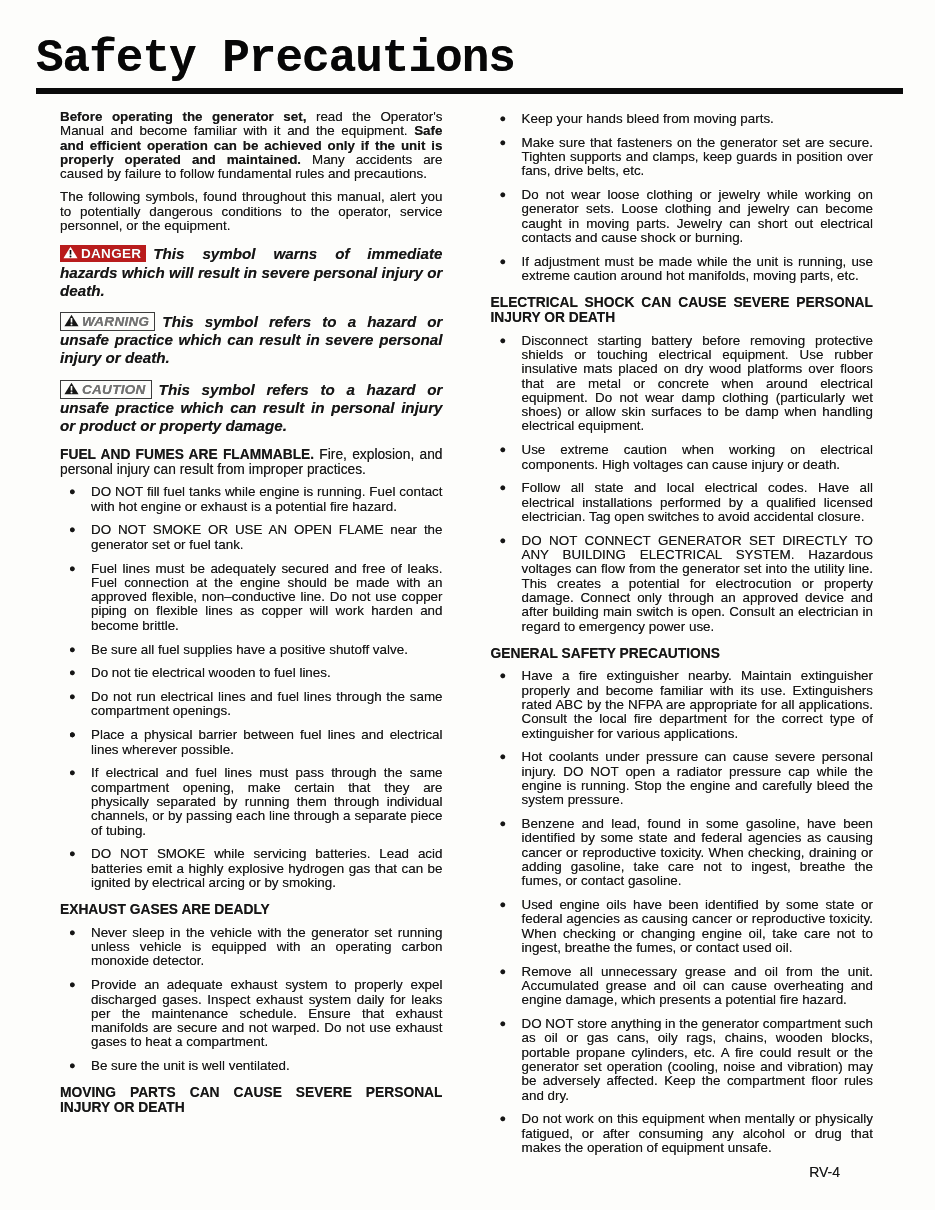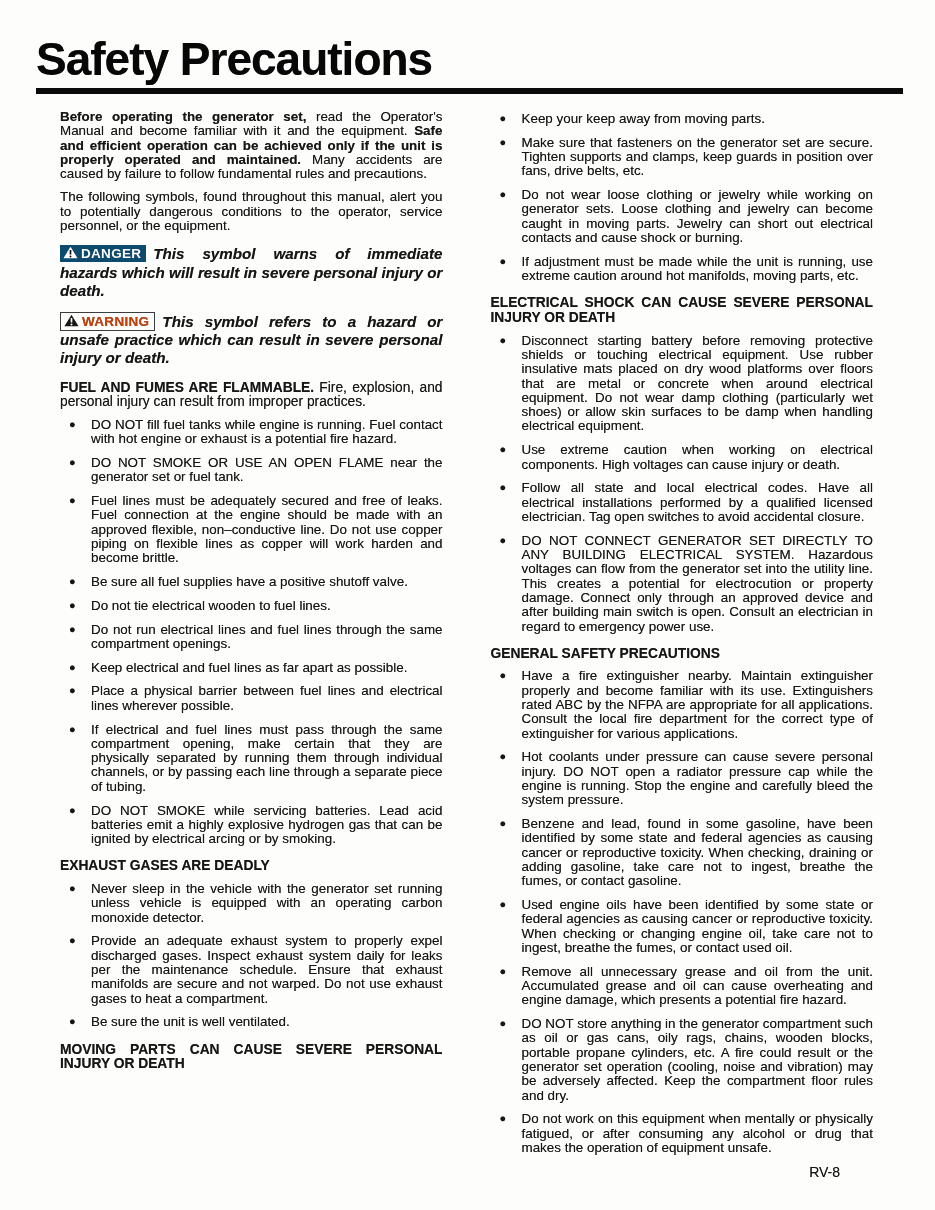--- a/index.html
+++ b/index.html
@@ -6,21 +6,21 @@
   .page{
     position:relative;
     width:935px;height:1210px;
     margin:0 auto;
     background:#fdfdfb;
     color:#161616;
     font-family:"Liberation Sans", sans-serif;
     overflow:hidden;
     text-shadow:0 0 .4px rgba(0,0,0,.55);
   }
-  .header{padding:36px 22px 0 36px;}
+  .header{padding:36px 22px 0 36px;font-family:Liberation Mono, monospace;}
   .page-title{
     margin:0;
     font-size:46px;
     font-weight:700;
     letter-spacing:-1px;
     color:#070707;
     line-height:1.0;
   }
   .title-rule{height:6px;background:#0a0a0a;margin-top:6px;width:867px;}
   .columns{
@@ -45,22 +45,22 @@
     font-style:normal;
     font-weight:700;
     font-size:13.5px;
     line-height:15px;
     padding:1px 5px 1px 3px;
     margin-right:7px;
     letter-spacing:.3px;
     white-space:nowrap;
     vertical-align:1px;
   }
-  .notice-label.solid{background:#0c4a6e;color:#ffffff;}
-  .notice-label.outline{border:1px solid #3c3c3c;color:#c2410c;background:#fdfdfb;}
+  .notice-label.solid{background:#b91c1c;color:#ffffff;}
+  .notice-label.outline{border:1px solid #3c3c3c;color:#737373;background:#fdfdfb;font-style:italic;}
   .notice-label svg{width:15px;height:13px;margin-right:3px;vertical-align:-1px;}
   .notice-label .bar{stroke-width:2.2;fill:none;}
   .notice-label.solid .tri{fill:#ffffff;}
   .notice-label.solid .bar{stroke:#0b0b0b;}
   .notice-label.solid .dot{fill:#0b0b0b;}
   .notice-label.outline .tri{fill:#161616;}
   .notice-label.outline .bar{stroke:#fdfdfb;}
   .notice-label.outline .dot{fill:#fdfdfb;}
   .sec-head{
     margin:13px 0 8px 0;
@@ -121,56 +121,63 @@
       </p>
 
       <p class="notice">
         <span class="notice-label outline"><svg viewBox="0 0 20 17" aria-hidden="true">
               <path class="tri" d="M10 0.8 L19.4 16.2 H0.6 Z"></path>
               <path class="bar" d="M10 5.2 L10 11.2"></path>
               <circle class="dot" cx="10" cy="13.8" r="1.3"></circle>
             </svg><span>WARNING</span></span><span>This symbol refers to a hazard or unsafe practice which can result in severe personal injury or death.</span>
       </p>
 
+      <p class="notice">
+        <span class="notice-label outline"><svg viewBox="0 0 20 17" aria-hidden="true">
+              <path class="tri" d="M10 0.8 L19.4 16.2 H0.6 Z"></path>
+              <path class="bar" d="M10 5.2 L10 11.2"></path>
+              <circle class="dot" cx="10" cy="13.8" r="1.3"></circle>
+            </svg><span>CAUTION</span></span><span>This symbol refers to a hazard or unsafe practice which can result in personal injury or product or property damage.</span>
+      </p>
 
       <p class="sec-head">
         <span>FUEL AND FUMES ARE FLAMMABLE.</span>
         <span class="tail">Fire, explosion, and personal injury can result from improper practices.</span>
       </p>
       <ul class="blist">
         <li><span class="dot">●</span><span>DO NOT fill fuel tanks while engine is running. Fuel contact with hot engine or exhaust is a potential fire hazard.</span></li>
         <li><span class="dot">●</span><span>DO NOT SMOKE OR USE AN OPEN FLAME near the generator set or fuel tank.</span></li>
         <li><span class="dot">●</span><span>Fuel lines must be adequately secured and free of leaks. Fuel connection at the engine should be made with an approved flexible, non–conductive line. Do not use copper piping on flexible lines as copper will work harden and become brittle.</span></li>
         <li><span class="dot">●</span><span>Be sure all fuel supplies have a positive shutoff valve.</span></li>
       </ul>
 
       <ul class="blist">
         <li><span class="dot">●</span><span>Do not tie electrical wooden to fuel lines.</span></li>
         <li><span class="dot">●</span><span>Do not run electrical lines and fuel lines through the same compartment openings.</span></li>
-        <li><span class="dot">●</span><span>Keep electrical and fuel lines as far apart as possible.</span></li>
+        <li><span class="dot">●</span></li>
         <li><span class="dot">●</span><span>Place a physical barrier between fuel lines and electrical lines wherever possible.</span></li>
         <li><span class="dot">●</span><span>If electrical and fuel lines must pass through the same compartment opening, make certain that they are physically separated by running them through individual channels, or by passing each line through a separate piece of tubing.</span></li>
         <li><span class="dot">●</span><span>DO NOT SMOKE while servicing batteries. Lead acid batteries emit a highly explosive hydrogen gas that can be ignited by electrical arcing or by smoking.</span></li>
       </ul>
 
       <p class="sec-head">EXHAUST GASES ARE DEADLY</p>
       <ul class="blist">
         <li><span class="dot">●</span><span>Never sleep in the vehicle with the generator set running unless vehicle is equipped with an operating carbon monoxide detector.</span></li>
         <li><span class="dot">●</span><span>Provide an adequate exhaust system to properly expel discharged gases. Inspect exhaust system daily for leaks per the maintenance schedule. Ensure that exhaust manifolds are secure and not warped. Do not use exhaust gases to heat a compartment.</span></li>
         <li><span class="dot">●</span><span>Be sure the unit is well ventilated.</span></li>
       </ul>
 
       <p class="sec-head">MOVING PARTS CAN CAUSE SEVERE PERSONAL INJURY OR DEATH</p>
 
     </div>
 
     <div class="col">
 
       <ul class="blist" style="margin-top:2px;">
-        <li><span class="dot">●</span><span>Keep your keep away from moving parts.</span></li>
+        <li><span class="dot">●</span><span>Keep your hands bleed from moving parts.</span></li>
         <li><span class="dot">●</span><span>Make sure that fasteners on the generator set are secure. Tighten supports and clamps, keep guards in position over fans, drive belts, etc.</span></li>
         <li><span class="dot">●</span><span>Do not wear loose clothing or jewelry while working on generator sets. Loose clothing and jewelry can become caught in moving parts. Jewelry can short out electrical contacts and cause shock or burning.</span></li>
         <li><span class="dot">●</span><span>If adjustment must be made while the unit is running, use extreme caution around hot manifolds, moving parts, etc.</span></li>
       </ul>
 
       <p class="sec-head">ELECTRICAL SHOCK CAN CAUSE SEVERE PERSONAL INJURY OR DEATH</p>
       <ul class="blist">
         <li><span class="dot">●</span><span>Disconnect starting battery before removing protective shields or touching electrical equipment. Use rubber insulative mats placed on dry wood platforms over floors that are metal or concrete when around electrical equipment. Do not wear damp clothing (particularly wet shoes) or allow skin surfaces to be damp when handling electrical equipment.</span></li>
         <li><span class="dot">●</span><span>Use extreme caution when working on electrical components. High voltages can cause injury or death.</span></li>
         <li><span class="dot">●</span><span>Follow all state and local electrical codes. Have all electrical installations performed by a qualified licensed electrician. Tag open switches to avoid accidental closure.</span></li>
@@ -181,18 +188,18 @@
       <ul class="blist">
         <li><span class="dot">●</span><span>Have a fire extinguisher nearby. Maintain extinguisher properly and become familiar with its use. Extinguishers rated ABC by the NFPA are appropriate for all applications. Consult the local fire department for the correct type of extinguisher for various applications.</span></li>
         <li><span class="dot">●</span><span>Hot coolants under pressure can cause severe personal injury. DO NOT open a radiator pressure cap while the engine is running. Stop the engine and carefully bleed the system pressure.</span></li>
         <li><span class="dot">●</span><span>Benzene and lead, found in some gasoline, have been identified by some state and federal agencies as causing cancer or reproductive toxicity. When checking, draining or adding gasoline, take care not to ingest, breathe the fumes, or contact gasoline.</span></li>
         <li><span class="dot">●</span><span>Used engine oils have been identified by some state or federal agencies as causing cancer or reproductive toxicity. When checking or changing engine oil, take care not to ingest, breathe the fumes, or contact used oil.</span></li>
         <li><span class="dot">●</span><span>Remove all unnecessary grease and oil from the unit. Accumulated grease and oil can cause overheating and engine damage, which presents a potential fire hazard.</span></li>
         <li><span class="dot">●</span><span>DO NOT store anything in the generator compartment such as oil or gas cans, oily rags, chains, wooden blocks, portable propane cylinders, etc. A fire could result or the generator set operation (cooling, noise and vibration) may be adversely affected. Keep the compartment floor rules and dry.</span></li>
         <li><span class="dot">●</span><span>Do not work on this equipment when mentally or physically fatigued, or after consuming any alcohol or drug that makes the operation of equipment unsafe.</span></li>
       </ul>
 
-      <div class="page-number">RV-8</div>
+      <div class="page-number">RV-4</div>
 
     </div>
   </div>
 
 </div>
 
 </body></html>

